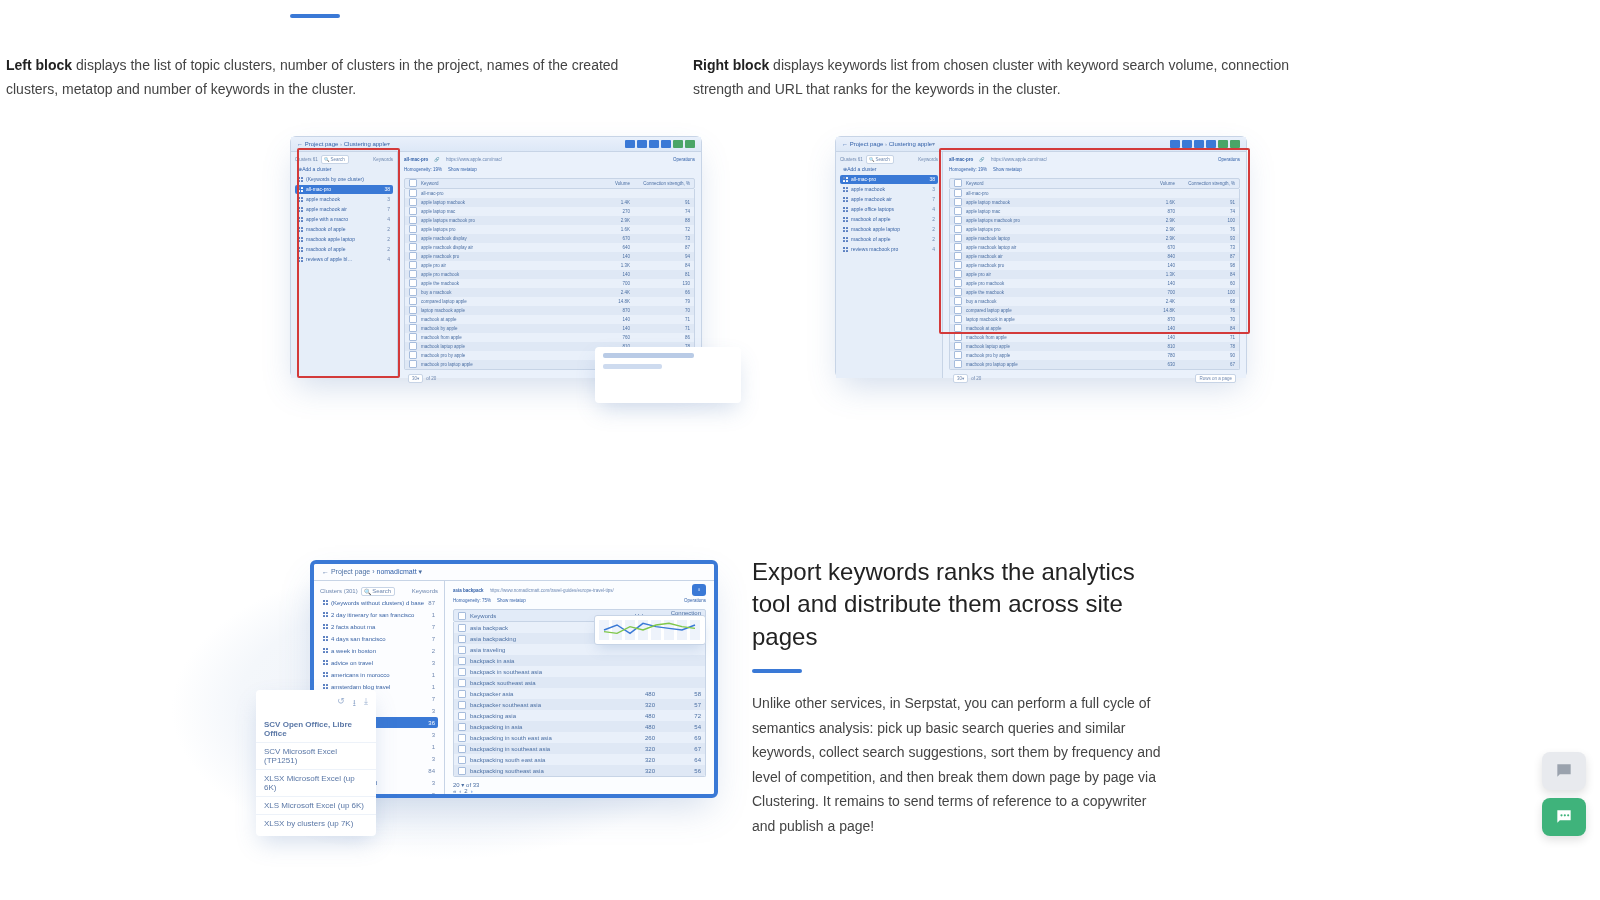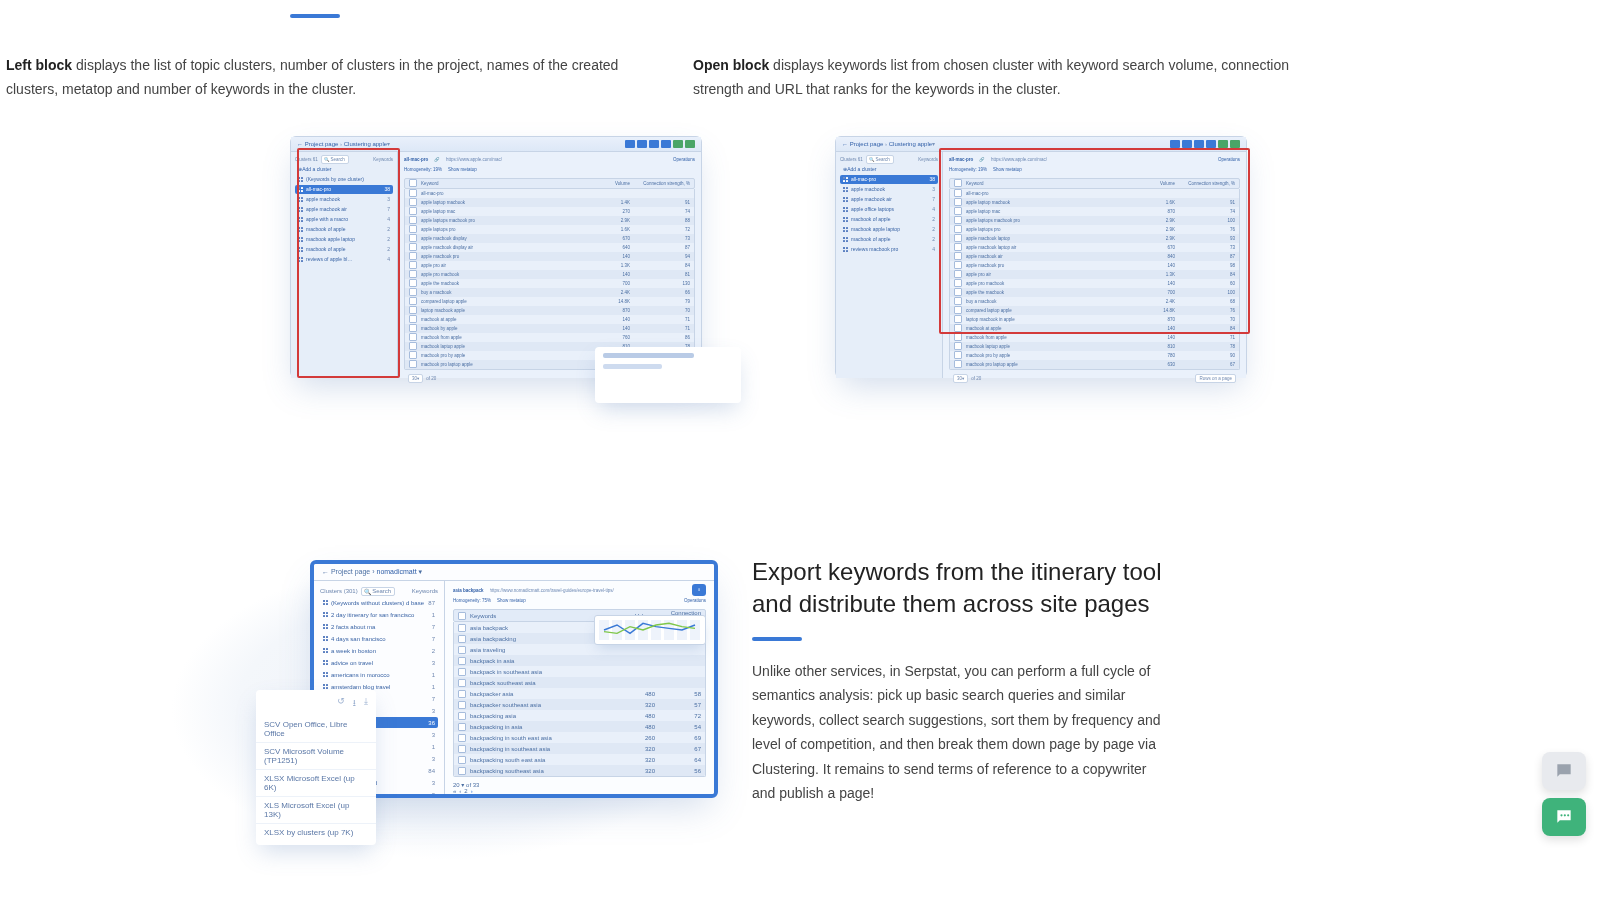--- a/index.html
+++ b/index.html
@@ -94,21 +94,21 @@
   .export .th-c{width:46px;}
   .export .c{width:46px;}
   .export .pager{height:14px;font-size:6px;}
   .export .dlbtn{margin-left:auto;width:14px;height:12px;border-radius:3px;background:var(--accent);display:flex;align-items:center;justify-content:center;color:#fff;}
   .sparkline{position:absolute;right:8px;top:34px;width:110px;height:28px;background:#fff;border:1px solid var(--line);border-radius:3px;box-shadow:0 6px 14px -4px var(--shadow);}
 
   
   .menu-card{position:absolute;left:256px;top:690px;width:120px;background:#fff;border-radius:4px;box-shadow:0 10px 22px -4px var(--shadow);padding:4px 0;font-size:8px;color:#5a77a6;z-index:3;}
   .menu-card .mh{display:flex;gap:8px;justify-content:flex-end;padding:2px 8px 4px;color:#9bb0d0;font-size:9px;}
   .menu-card .mi{padding:4px 8px;border-top:1px solid #edf2f9;}
-  .menu-card .mi:first-of-type{border-top:none;}
+  .menu-card .mi:first-of-type{border-top:none;font-weight:bold;}
 
   
   .chat{position:absolute;right:14px;bottom:64px;display:flex;flex-direction:column;gap:8px;z-index:5;}
   .chat .b{width:44px;height:38px;border-radius:8px;display:flex;align-items:center;justify-content:center;box-shadow:0 4px 10px rgba(0,0,0,.12);}
   .chat .b.grey{background:#e8eaee;color:#9aa2ad;}
   .chat .b.green{background:#3fb37b;color:#fff;}
   .chat svg{width:20px;height:20px;}
 
 </style>
 </head>
@@ -117,21 +117,21 @@
 
 <div class="accent-bar"></div>
 <div class="row" style="margin-top:22px;padding-left:6px;">
   <div class="col">
     <p class="intro">
       <b>Left block</b><span> displays the list of topic clusters, number of clusters in the project, names of the created clusters, metatop and number of keywords in the cluster.</span>
     </p>
   </div>
   <div class="col">
     <p class="intro">
-      <b>Open block</b><span> displays keywords list from chosen cluster with keyword search volume, connection strength and URL that ranks for the keywords in the cluster.</span>
+      <b>Right block</b><span> displays keywords list from chosen cluster with keyword search volume, connection strength and URL that ranks for the keywords in the cluster.</span>
     </p>
   </div>
 </div>
 
 <div class="row">
 
   <div class="col">
     <div class="thumb" id="thumb-left">
       <div class="bar">
         <span class="crumb">
@@ -820,29 +820,29 @@
 </div>
 
 <div class="menu-card">
   <div class="mh">
     <span>↺</span>
     <span>⭳</span>
     <span>⤓</span>
   </div>
   <div id="ex-menu">
         <div class="mi">SCV Open Office, Libre Office</div>
-        <div class="mi">SCV Microsoft Volume (TP1251)</div>
+        <div class="mi">SCV Microsoft Excel (TP1251)</div>
         <div class="mi">XLSX Microsoft Excel (up 6K)</div>
-        <div class="mi">XLS Microsoft Excel (up 13K)</div>
+        <div class="mi">XLS Microsoft Excel (up 6K)</div>
         <div class="mi">XLSX by clusters (up 7K)</div>
       </div>
 </div>
 
 <div style="position:absolute;left:752px;top:556px;width:420px;">
-  <div class="sec-title">Export keywords from the itinerary tool and distribute them across site pages</div>
+  <div class="sec-title">Export keywords ranks the analytics tool and distribute them across site pages</div>
   <div style="width:50px;height:4px;background:var(--accent);border-radius:2px;margin:16px 0 18px;"></div>
   <div class="sec-body">Unlike other services, in Serpstat, you can perform a full cycle of semantics analysis: pick up basic search queries and similar keywords, collect search suggestions, sort them by frequency and level of competition, and then break them down page by page via Clustering. It remains to send terms of reference to a copywriter and publish a page!</div>
 </div>
 
 <div class="chat">
   <div class="b grey">
     <svg viewBox="0 0 24 24" fill="currentColor">
           <path d="M4 4h16v12H7l-3 3z"></path>
         </svg>
   </div>

